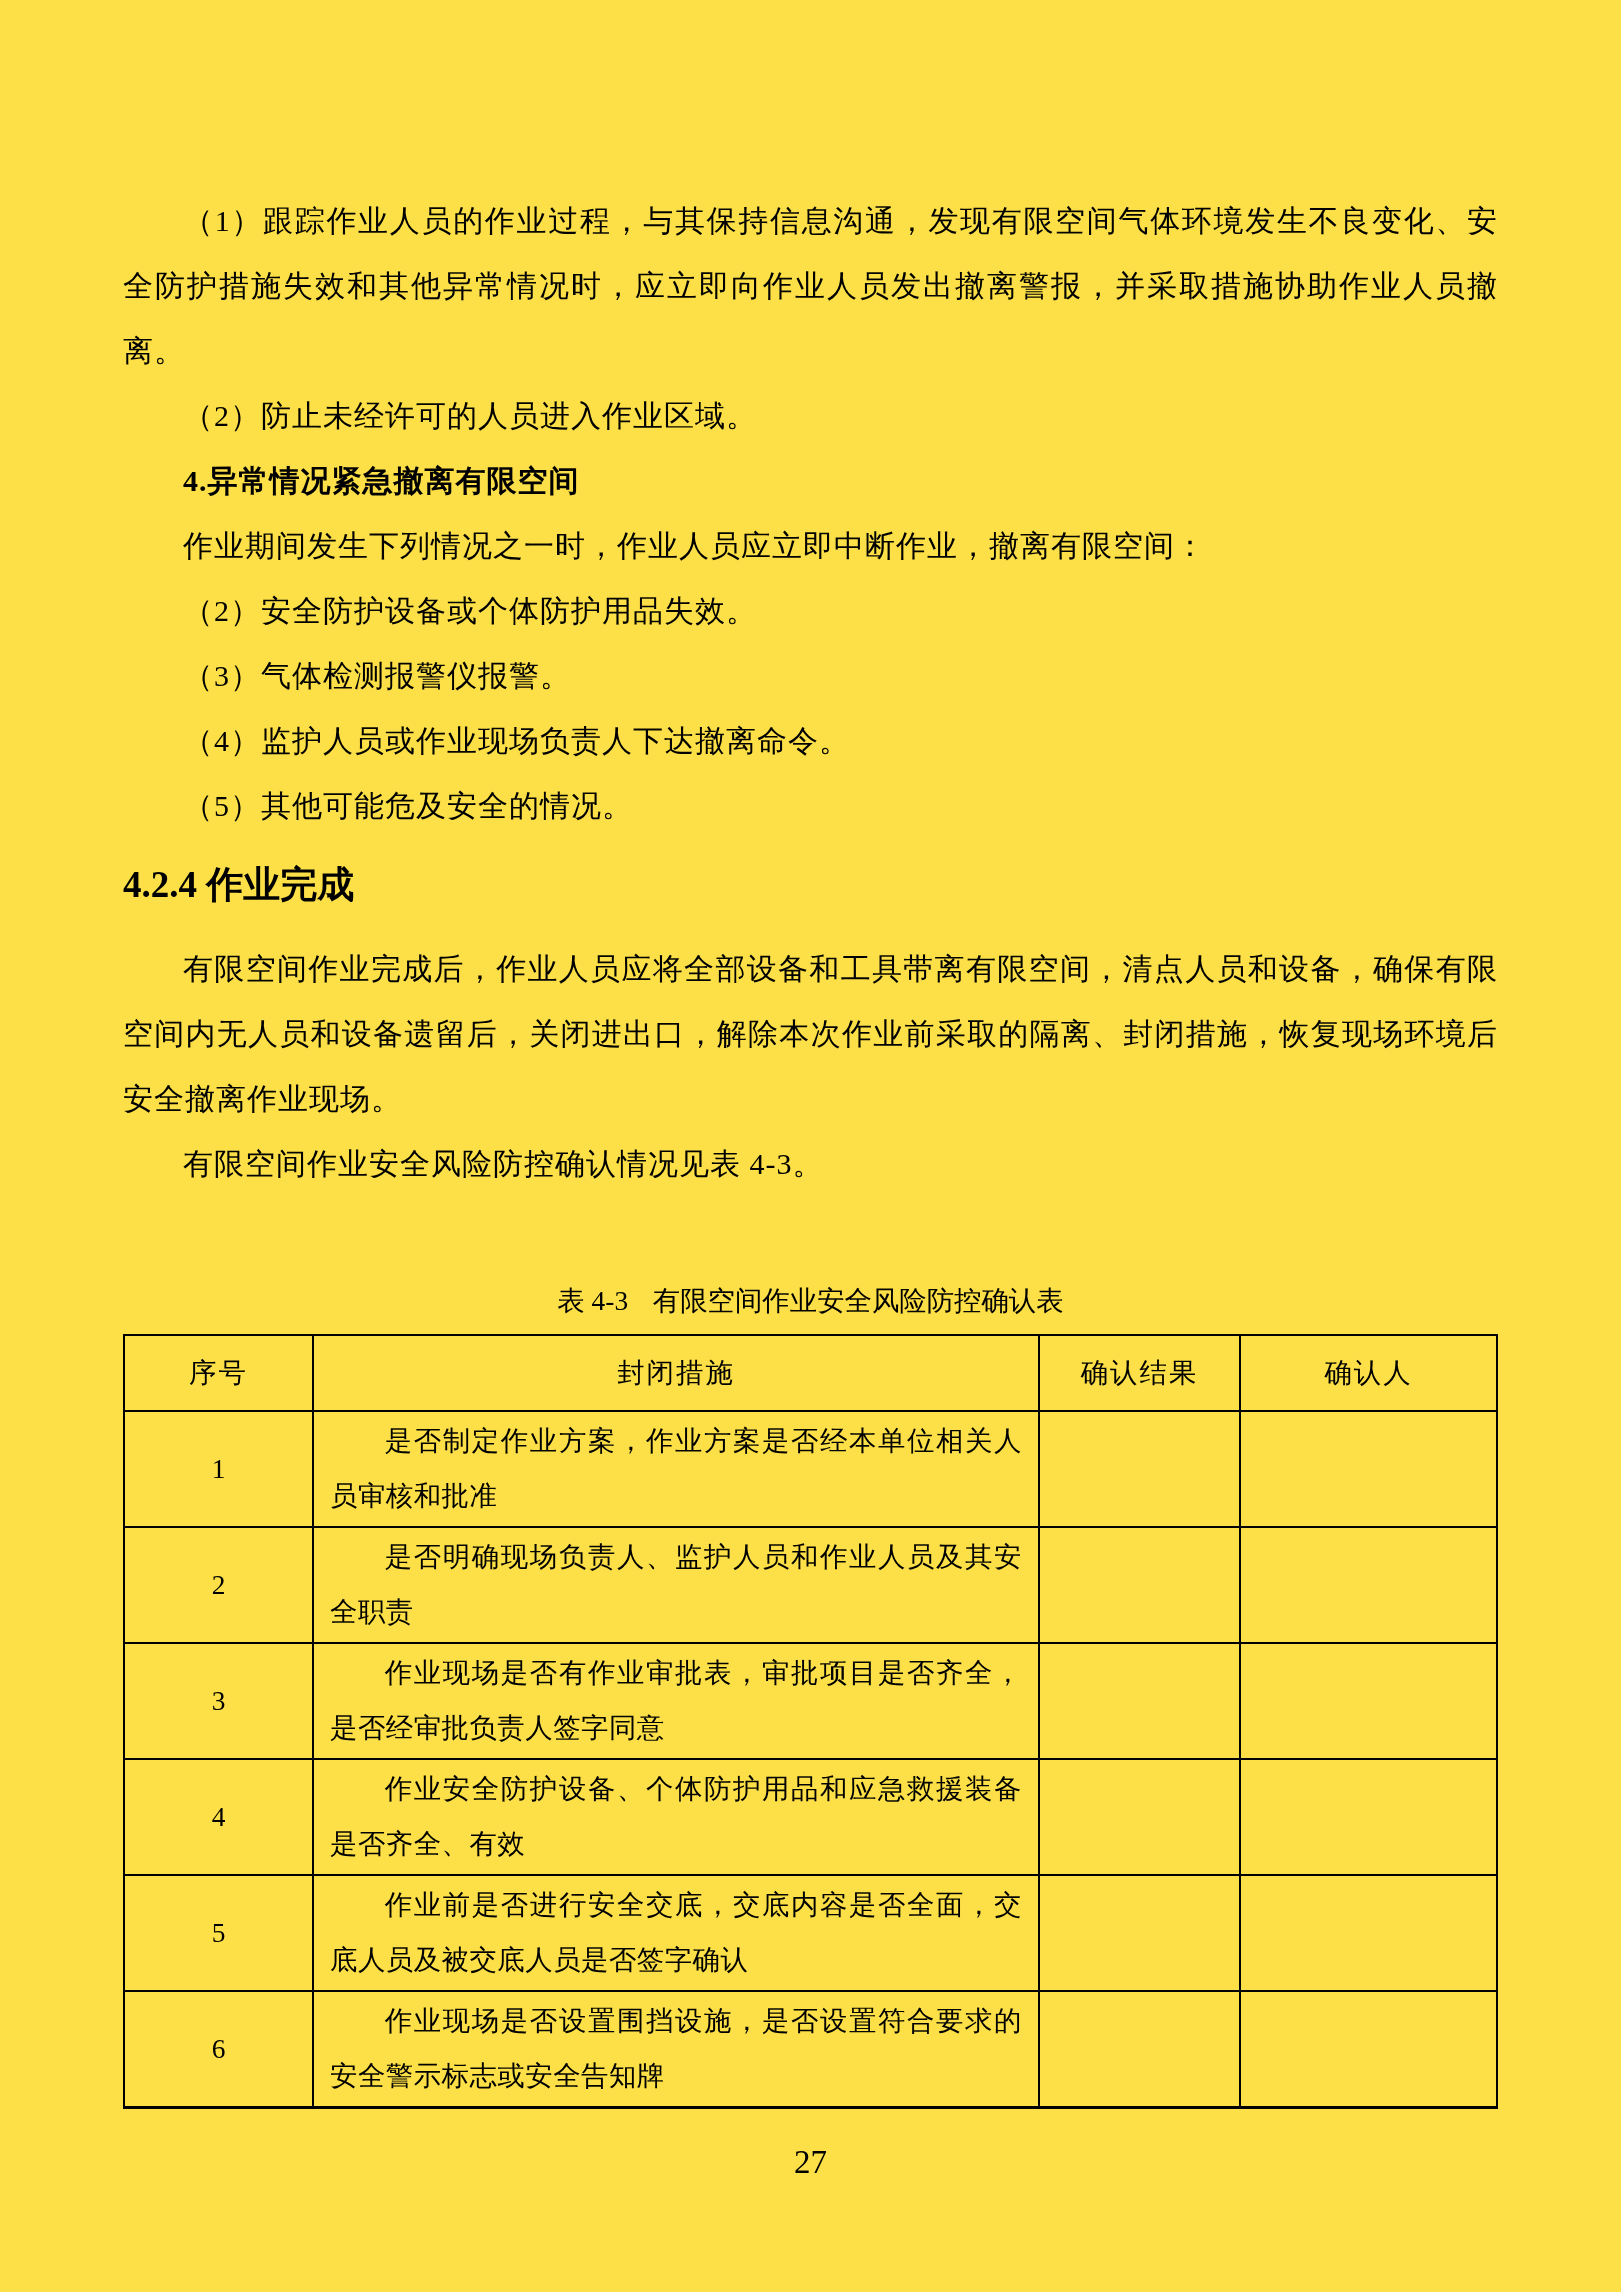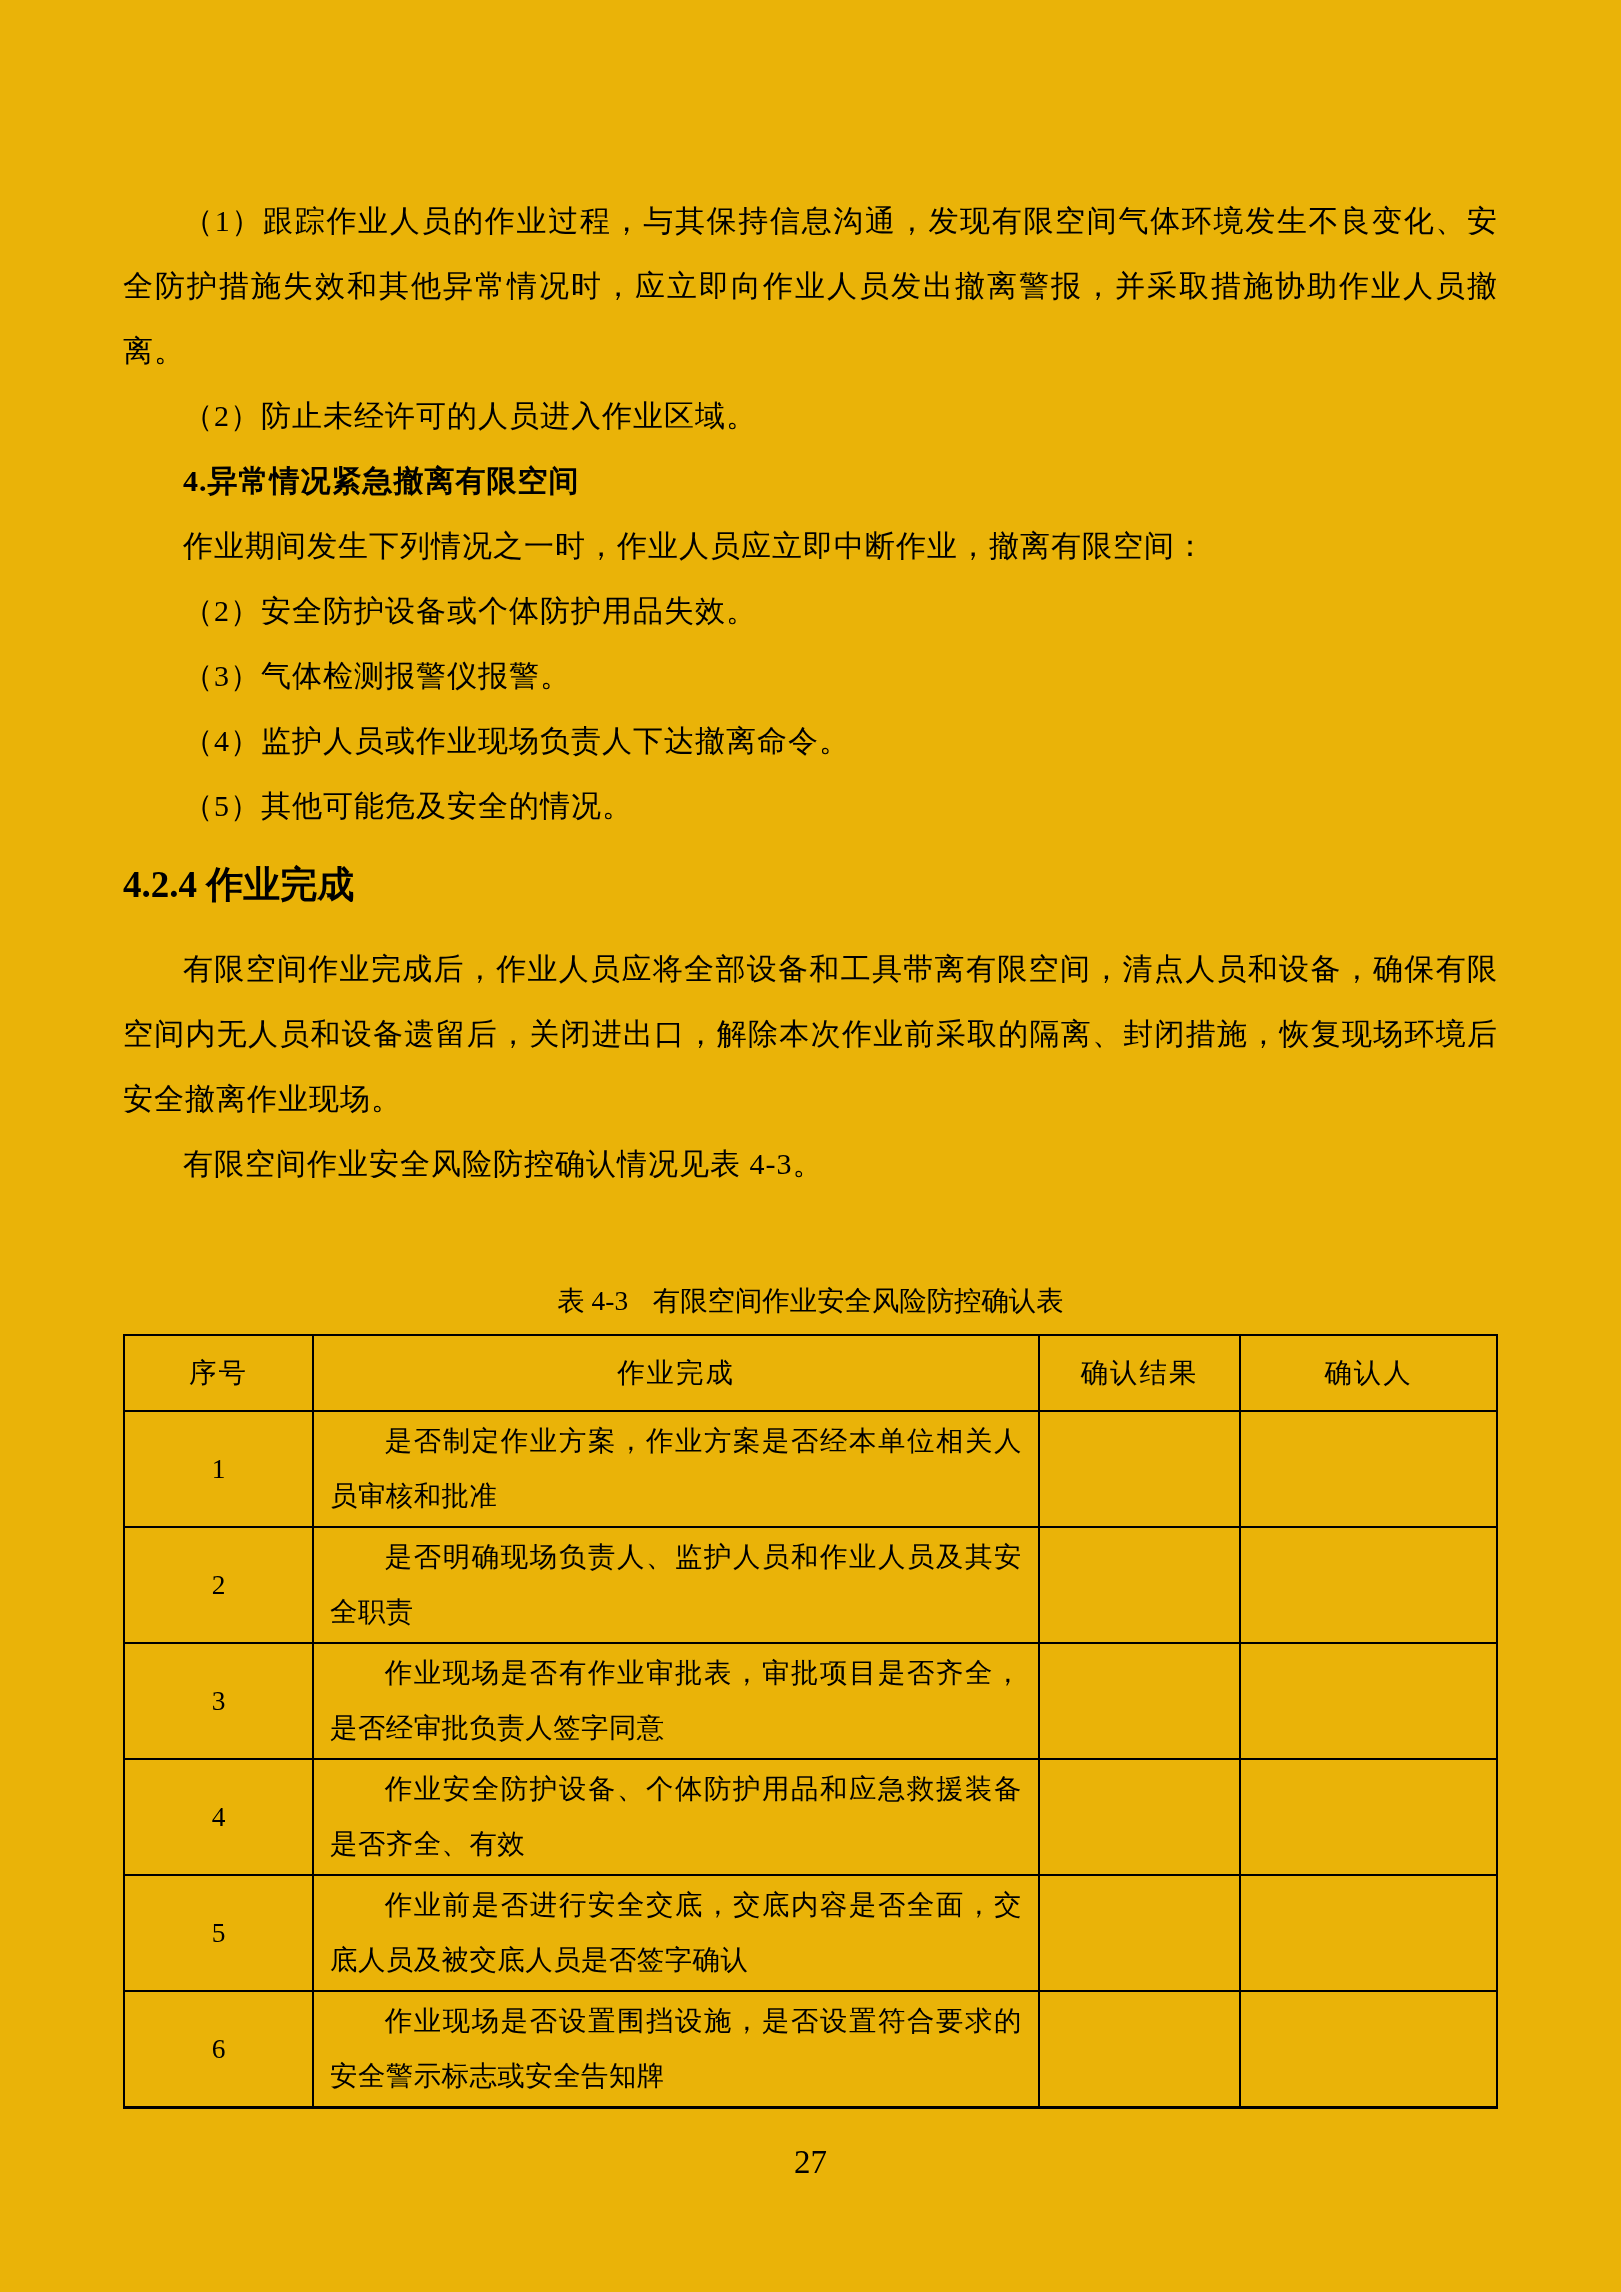--- a/index.html
+++ b/index.html
@@ -4,21 +4,21 @@
 <style>
   html, body {
     margin: 0;
     padding: 0;
     background: #ffffff;
   }
   .page {
     position: relative;
     width: 1621px;
     height: 2293px;
-    background: #eab308;
+    background: #fde047;
     color: #000000;
     font-family: "Liberation Serif", "DejaVu Serif", serif;
     overflow: hidden;
   }
   .content {
     padding: 188px 123px 0 123px;
   }
   .body-p {
     margin: 0;
     font-size: 30px;
@@ -119,21 +119,21 @@
     <p class="body-p">有限空间作业安全风险防控确认情况见表 4-3。</p>
 
     <p class="table-caption">
       <span class="caption-label">表 4-3</span><span>有限空间作业安全风险防控确认表</span>
     </p>
 
     <table class="confirm-table">
       <thead>
         <tr class="header-row">
           <th class="col-no">序号</th>
-          <th class="col-content">作业完成</th>
+          <th class="col-content">封闭措施</th>
           <th class="col-result">确认结果</th>
           <th class="col-person">确认人</th>
         </tr>
       </thead>
       <tbody>
         <tr class="row-tall">
           <td class="cell-no">1</td>
           <td class="cell-content">是否制定作业方案，作业方案是否经本单位相关人员审核和批准</td>
           <td class="cell-result"></td>
           <td class="cell-person"></td>

